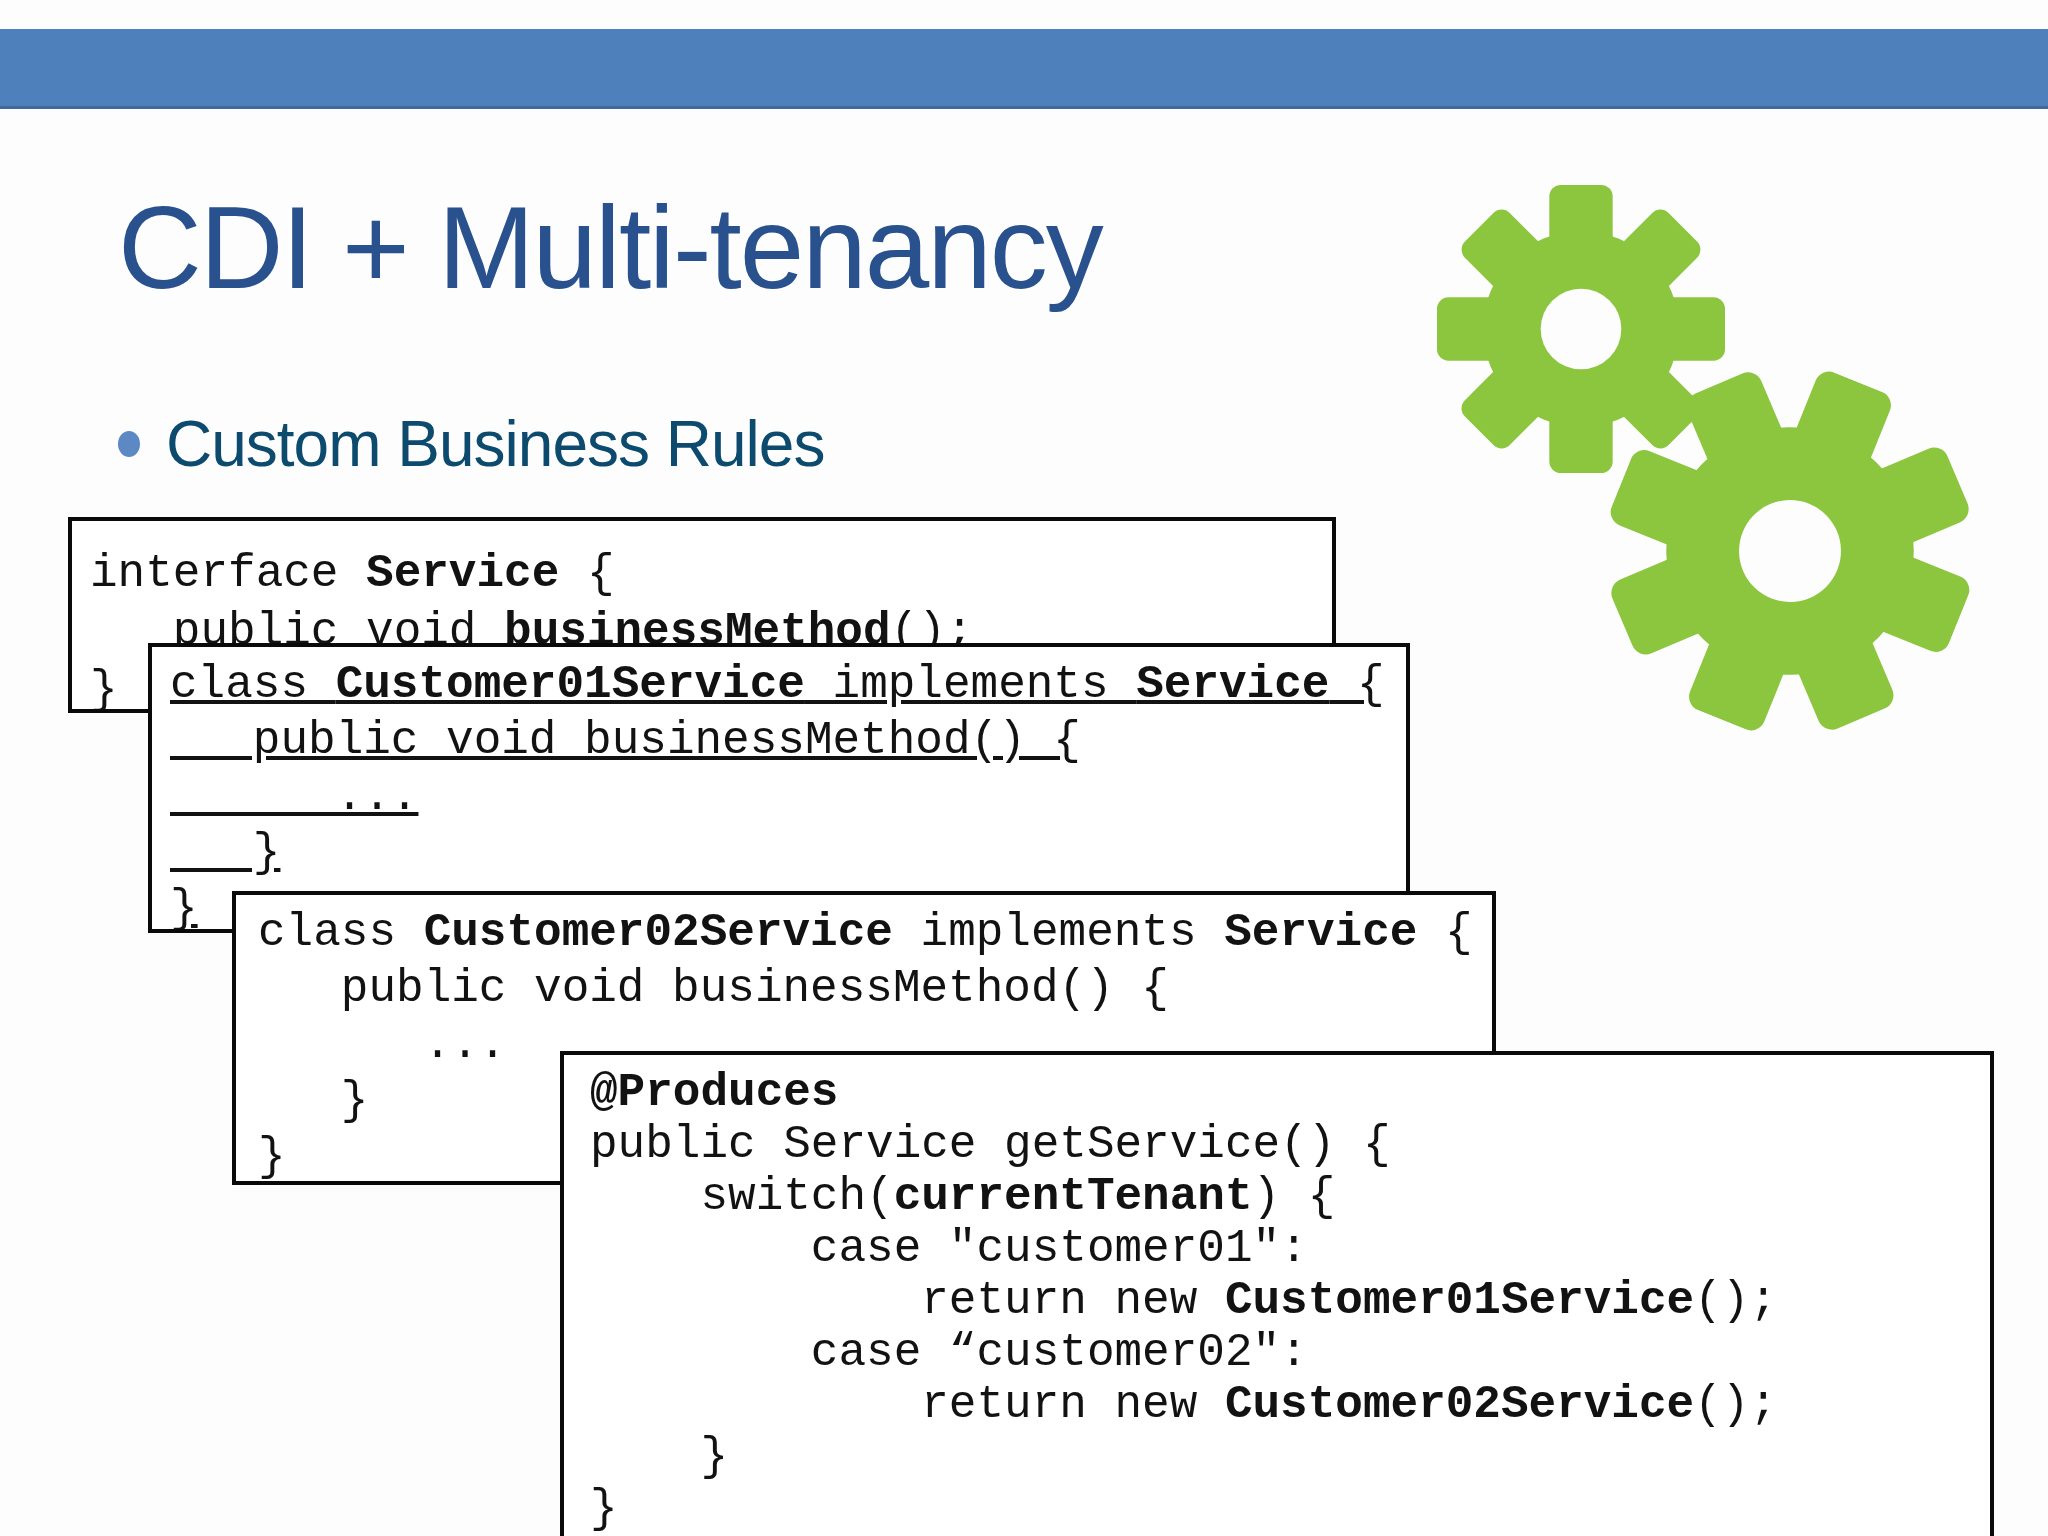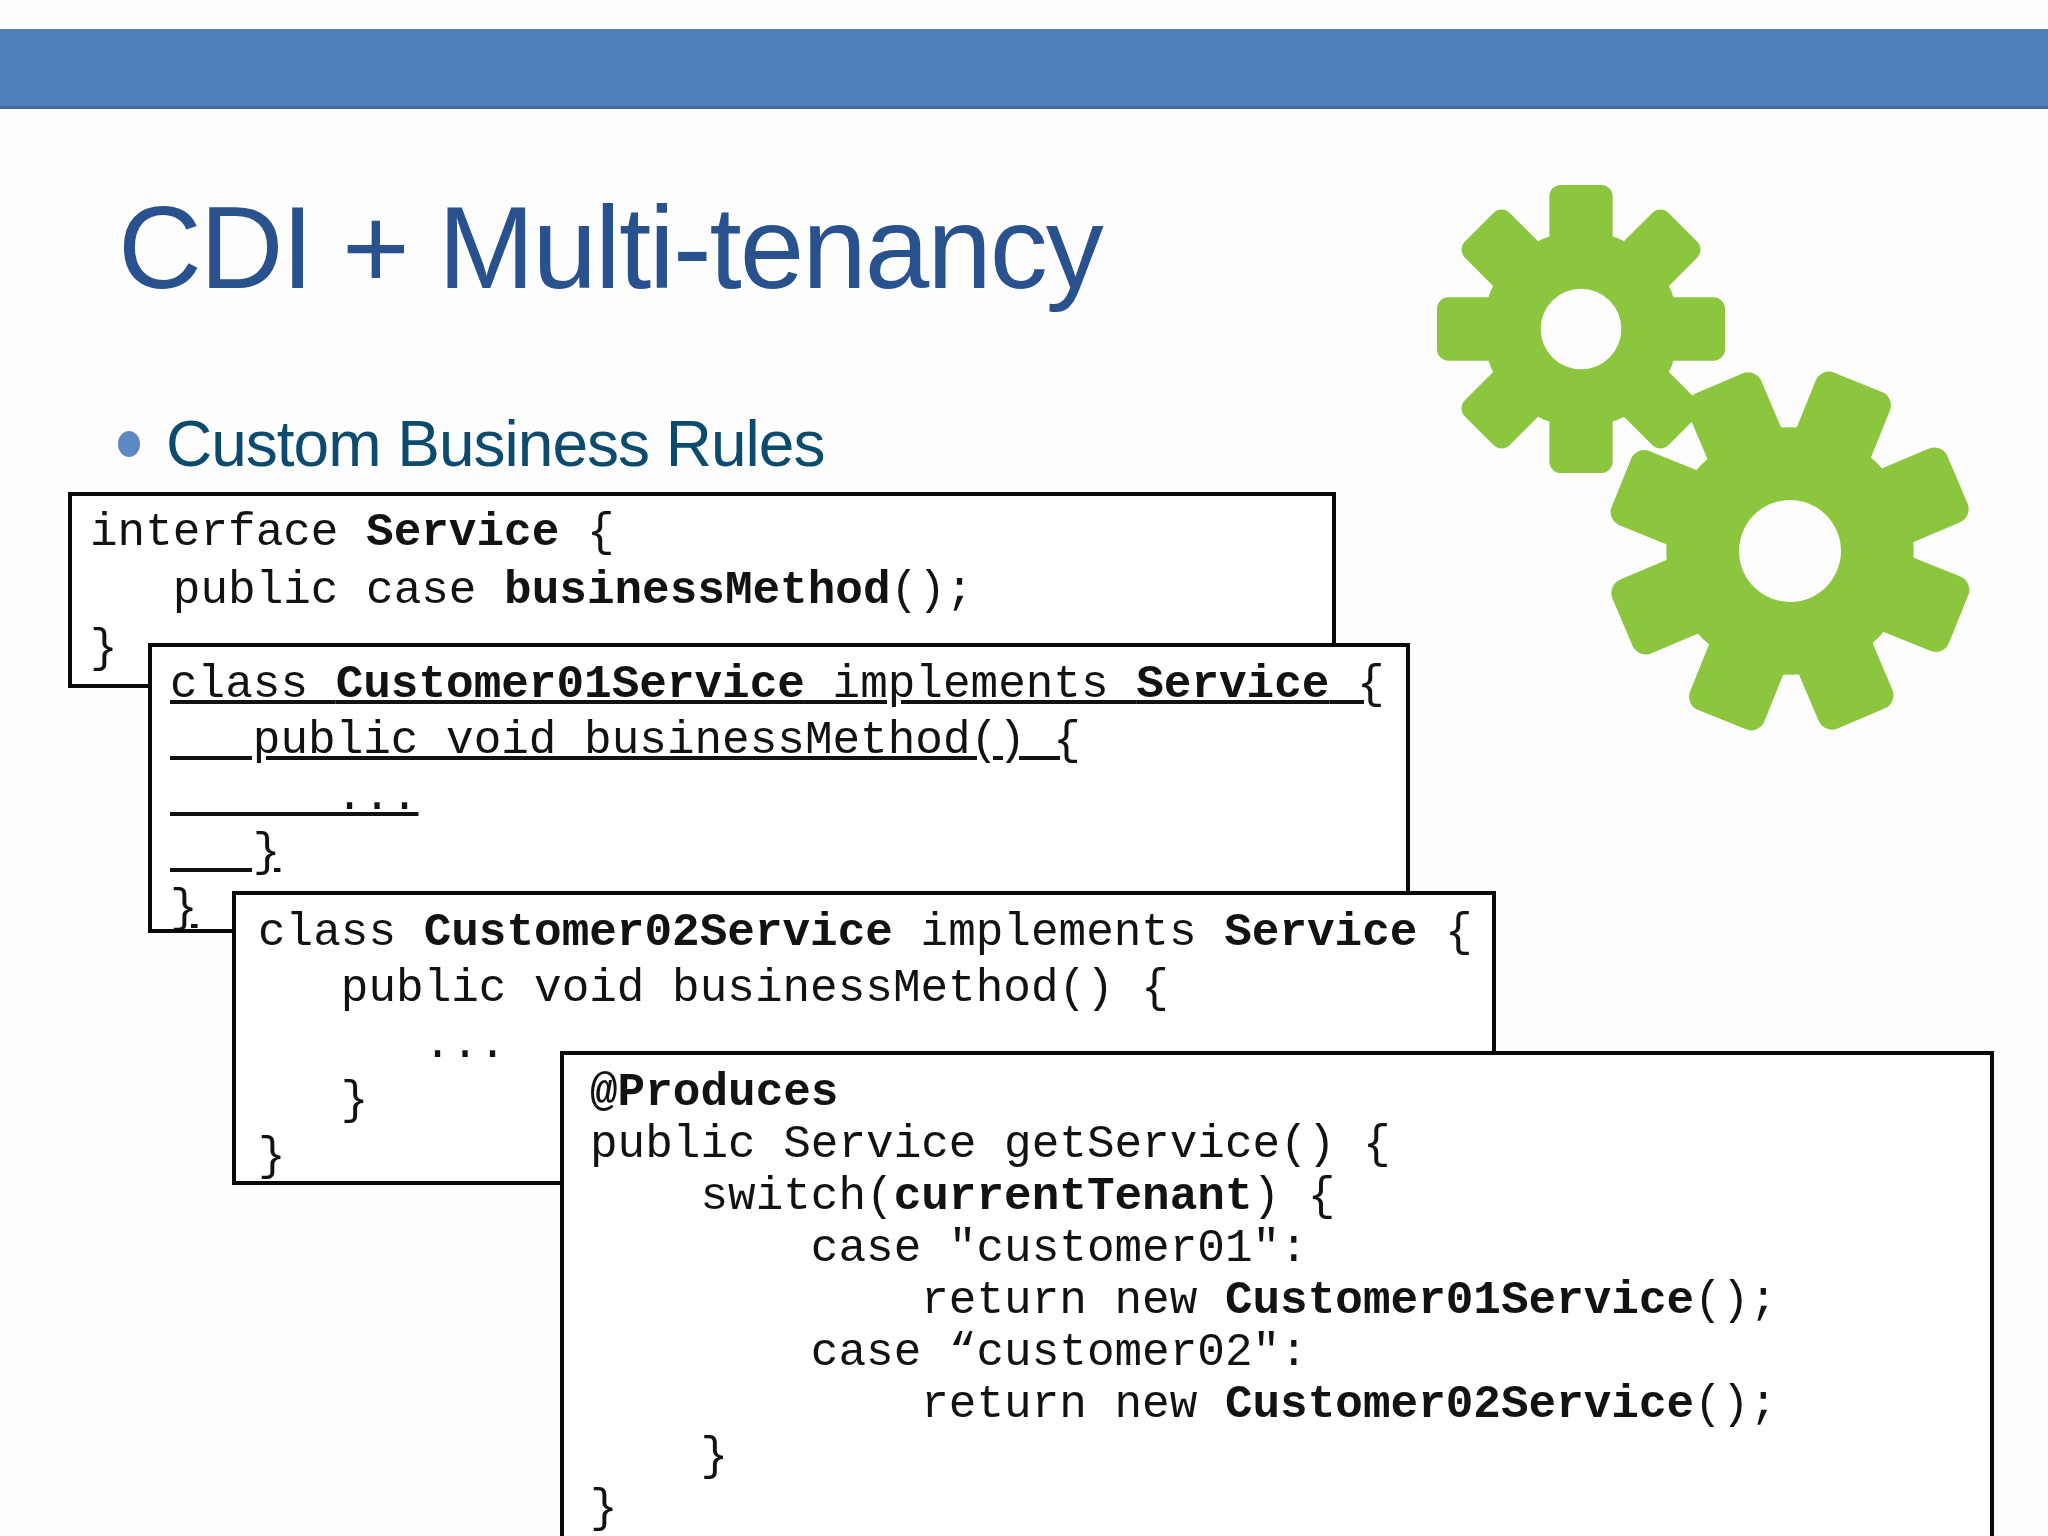--- a/index.html
+++ b/index.html
@@ -58,21 +58,21 @@
     background:var(--code-bg);
     border:4px solid var(--code-border);
     color:var(--code-text);
     font-family:"Liberation Mono","DejaVu Sans Mono",monospace;
     font-size:46px;
     white-space:pre;
     overflow:hidden;
   }
   .code-box .code-line{white-space:pre;}
   .code-box .b{font-weight:bold;}
-  .box-1{left:68px; top:463px; width:1268px;height:196px;padding:8px 18px;line-height:58px;}
+  .box-1{left:68px; top:488px; width:1268px;height:196px;padding:24px 18px;line-height:58px;}
   .box-2{left:148px;top:614px; width:1262px;height:290px;padding:10px 18px;line-height:56px;text-decoration:underline;}
   .box-3{left:232px;top:862px; width:1264px;height:294px;padding:10px 22px;line-height:56px;}
   .box-4{left:560px;top:1022px;width:1434px;height:492px;padding:12px 26px;line-height:52px;}
   .gear{position:absolute;}
   .gear-small{left:1437px;top:156px;width:288px;height:288px;}
   .gear-large{left:1608px;top:340px;width:364px;height:364px;transform:rotate(22deg);}
   .gear .tooth,.gear .gear-body{fill:var(--gear-color);}
   .gear .gear-hole{fill:var(--page-bg);}
 </style>
 </head>
@@ -82,21 +82,21 @@
 
   <div class="topbar"></div>
 
   <h1 class="title">CDI + Multi-tenancy</h1>
 
   <div class="bullet-row">
     <span class="dot"></span>
     <span class="bullet-text">Custom Business Rules</span>
   </div>
 
-  <pre class="code-box box-1"><div class="code-line"><span>interface </span><span class="b">Service</span><span> {</span></div><div class="code-line"><span>   public case </span><span class="b">businessMethod</span><span>();</span></div><div class="code-line"><span>}</span></div></pre>
+  <pre class="code-box box-1"><div class="code-line"><span>interface </span><span class="b">Service</span><span> {</span></div><div class="code-line"><span>   public void </span><span class="b">businessMethod</span><span>();</span></div><div class="code-line"><span>}</span></div></pre>
   <pre class="code-box box-2"><div class="code-line"><span>class </span><span class="b">Customer01Service</span><span> implements </span><span class="b">Service</span><span> {</span></div><div class="code-line"><span>   public void businessMethod() {</span></div><div class="code-line"><span>      ...</span></div><div class="code-line"><span>   }</span></div><div class="code-line"><span>}</span></div></pre>
   <pre class="code-box box-3"><div class="code-line"><span>class </span><span class="b">Customer02Service</span><span> implements </span><span class="b">Service</span><span> {</span></div><div class="code-line"><span>   public void businessMethod() {</span></div><div class="code-line"><span>      ...</span></div><div class="code-line"><span>   }</span></div><div class="code-line"><span>}</span></div></pre>
   <pre class="code-box box-4"><div class="code-line"><span class="b">@Produces</span></div><div class="code-line"><span>public Service getService() {</span></div><div class="code-line"><span>    switch(</span><span class="b">currentTenant</span><span>) {</span></div><div class="code-line"><span>        case "customer01":</span></div><div class="code-line"><span>            return new </span><span class="b">Customer01Service</span><span>();</span></div><div class="code-line"><span>        case “customer02":</span></div><div class="code-line"><span>            return new </span><span class="b">Customer02Service</span><span>();</span></div><div class="code-line"><span>    }</span></div><div class="code-line"><span>}</span></div></pre>
 
   <svg class="gear gear-small" viewBox="0 0 100 100" aria-hidden="true">
     <g>
       <rect class="tooth" x="39" y="0" width="22" height="26" rx="4" transform="rotate(0 50 50)"></rect>
       <rect class="tooth" x="39" y="0" width="22" height="26" rx="4" transform="rotate(45 50 50)"></rect>
       <rect class="tooth" x="39" y="0" width="22" height="26" rx="4" transform="rotate(90 50 50)"></rect>
       <rect class="tooth" x="39" y="0" width="22" height="26" rx="4" transform="rotate(135 50 50)"></rect>

